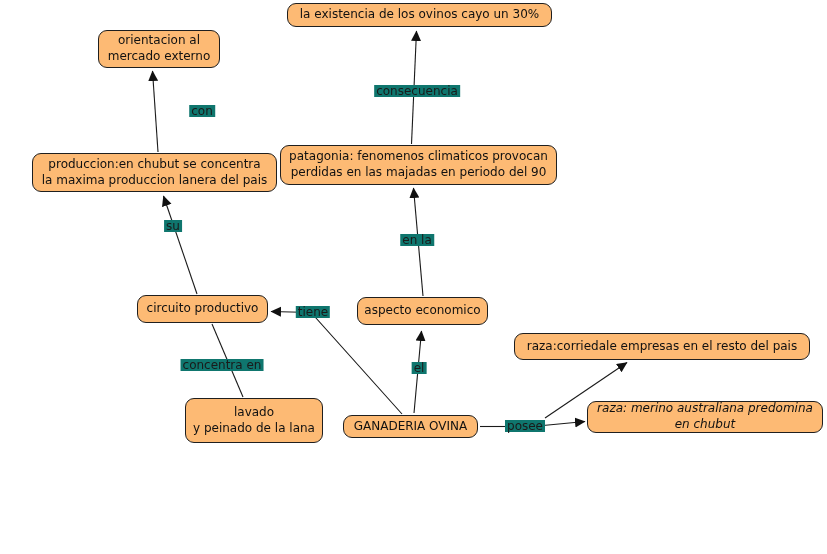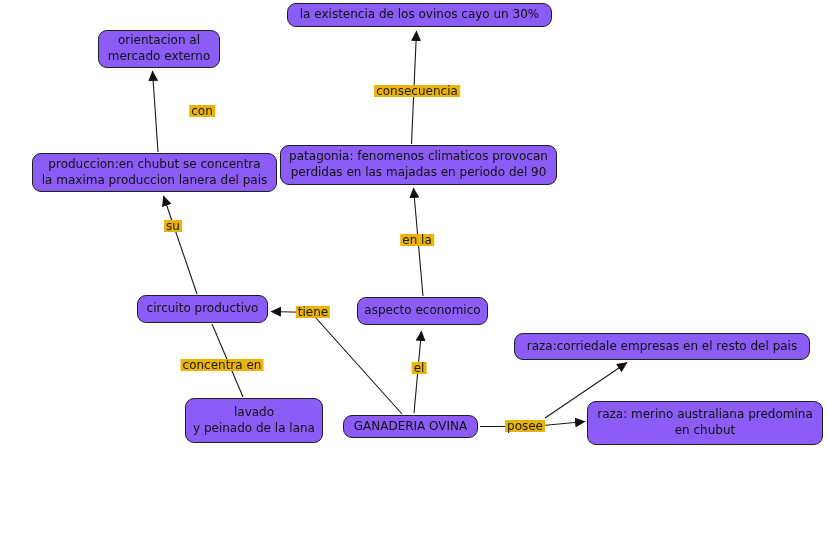--- a/index.html
+++ b/index.html
@@ -3,27 +3,27 @@
 <meta charset="utf-8">
 <style>
   html,body{margin:0;padding:0;background:#fff;}
   #canvas{
     position:relative;width:827px;height:554px;background:#ffffff;
     font-family:"DejaVu Sans","Liberation Sans",sans-serif;overflow:hidden;
   }
   #wires{position:absolute;left:0;top:0;width:827px;height:554px;}
   .node{
     position:absolute;box-sizing:border-box;
-    background:#8b5cf6;border:1px solid #1f1f1f;border-radius:9px;
+    background:#fdba74;border:1px solid #1f1f1f;border-radius:9px;
     display:flex;align-items:center;justify-content:center;
     font-size:12px;line-height:1.3;color:#111;text-align:center;white-space:pre;
   }
   .llabel{
     position:absolute;transform:translate(-50%,-50%);
-    background:#eab308;color:#1a1a1a;font-size:12px;line-height:1;
+    background:#0f766e;color:#1a1a1a;font-size:12px;line-height:1;
     padding:0 2px;white-space:nowrap;
   }
 </style>
 </head>
 <body>
 
 <div id="canvas">
 
   <svg id="wires" viewBox="0 0 827 554" xmlns="http://www.w3.org/2000/svg">
     <defs>
@@ -58,21 +58,21 @@
 
   <div class="node" style="left:357px;top:297px;width:131px;height:28px;text-align:right;">aspecto economico</div>
 
   <div class="node" style="left:185px;top:398px;width:138px;height:45px;">lavado
 y peinado de la lana</div>
 
   <div class="node" style="left:343px;top:415px;width:135px;height:23px;text-align:center;">GANADERIA OVINA</div>
 
   <div class="node" style="left:514px;top:333px;width:296px;height:27px;">raza:corriedale empresas en el resto del pais</div>
 
-  <div class="node" style="left:587px;top:401px;width:236px;height:44px;">raza: merino australiana predomina
+  <div class="node" style="left:587px;top:401px;width:236px;height:32px;font-style:italic;">raza: merino australiana predomina
 en chubut</div>
 
 
   <span class="llabel" style="left:154px;top:111px;margin-left:48px;">con</span>
   <span class="llabel" style="left:417px;top:91px;">consecuencia</span>
   <span class="llabel" style="left:173px;top:226px;">su</span>
   <span class="llabel" style="left:417px;top:240px;">en la</span>
   <span class="llabel" style="left:313px;top:312px;">tiene</span>
   <span class="llabel" style="left:419px;top:368px;">el</span>
   <span class="llabel" style="left:222px;top:365px;">concentra en</span>

